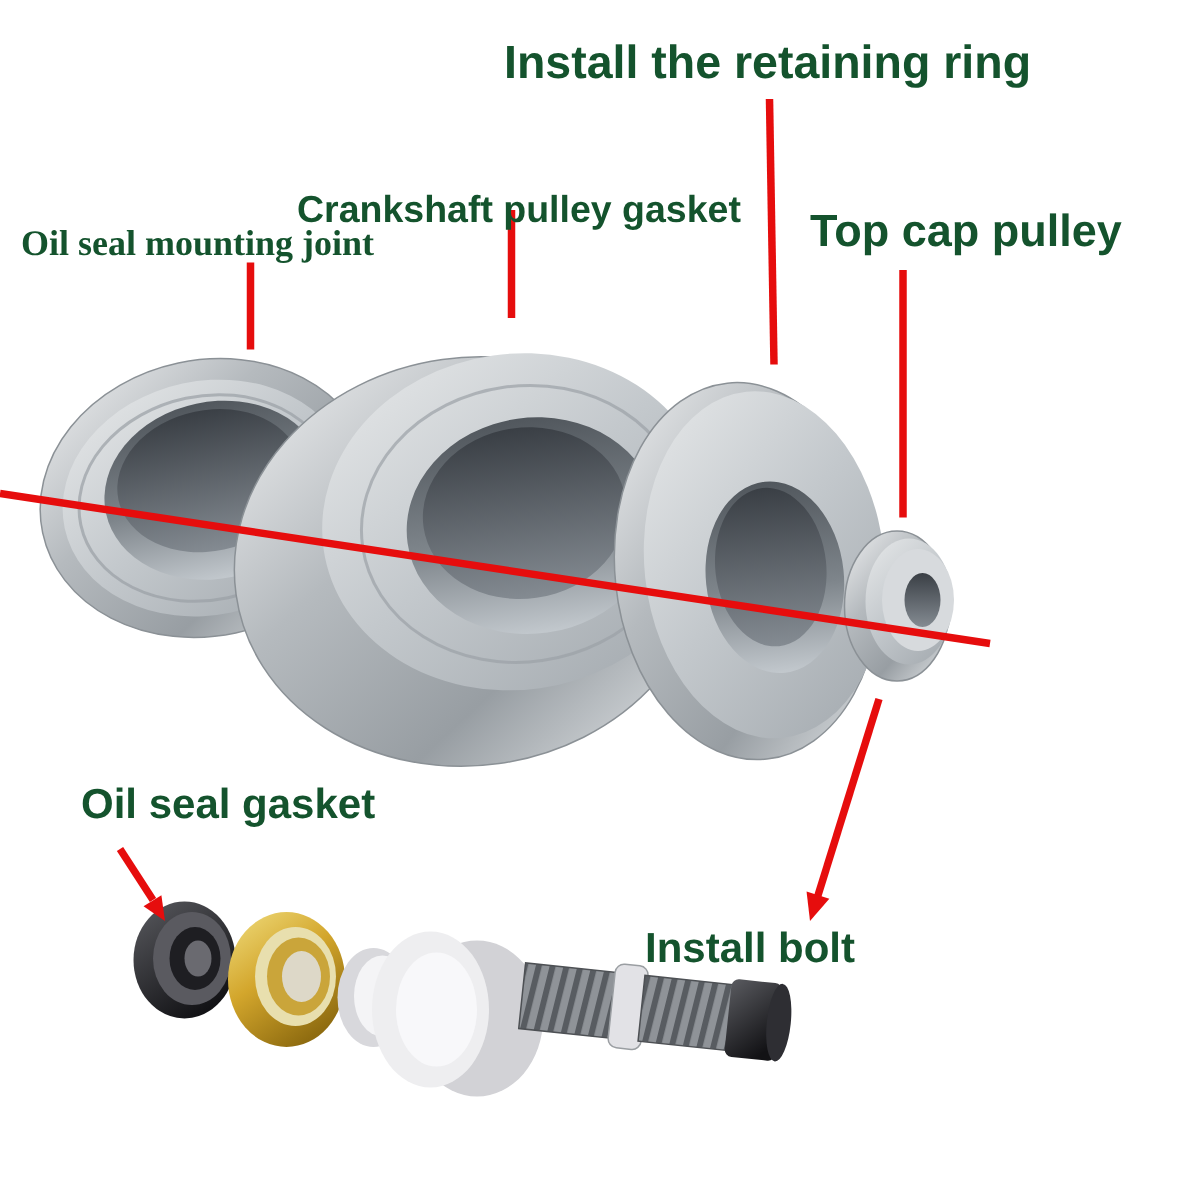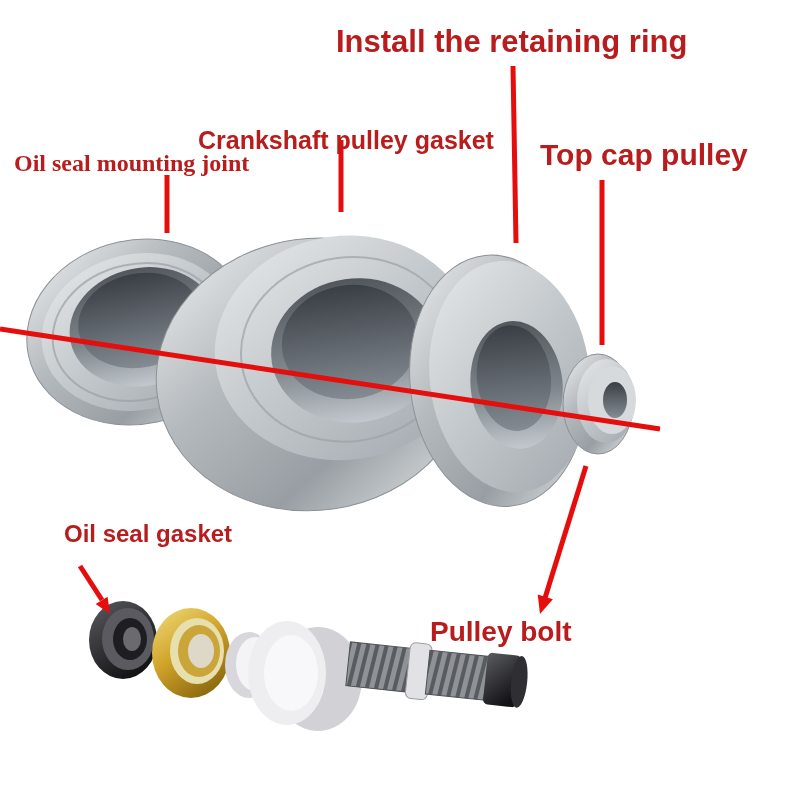--- a/index.html
+++ b/index.html
@@ -1,24 +1,24 @@
 <!DOCTYPE html>
 <html style="--annotation-red: #e60d0d;"><head>
 <meta charset="utf-8">
 <style>
   html,body{margin:0;padding:0;background:#fff;}
   .stage{position:relative;width:800px;height:800px;background:#fff;overflow:hidden;
-         font-family:"Liberation Sans",sans-serif;color:#b91c1c;}
+         font-family:"Liberation Sans",sans-serif;color:#14532d;}
   .stage > svg{position:absolute;left:0;top:0;}
   .label{position:absolute;font-weight:600;white-space:nowrap;}
   .ttl{left:336px;top:24px;font-size:31px;}
   .crank{left:198px;top:111px;font-size:25px;margin-top:15px;}
   .oiljoint{left:14px;top:150px;font-size:24px;font-family:Liberation Serif, serif;}
   .topcap{left:540px;top:138px;font-size:30px;}
-  .oilgasket{left:64px;top:520px;font-size:24px;}
+  .oilgasket{left:54px;top:520px;font-size:28px;}
   .pulleybolt{left:430px;top:616px;font-size:28px;}
   .ann{stroke:var(--annotation-red,#e60d0d);}
   .annfill{fill:var(--annotation-red,#e60d0d);}
 </style>
 </head>
 <body>
 
 <div class="stage">
 
   <svg width="800" height="800" viewBox="0 0 800 800">
@@ -135,14 +135,14 @@
     </g>
     <polygon class="annfill" points="110,614 95.7,604.1 107.6,596.8"></polygon>
     <polygon class="annfill" points="540,614 537.7,594.4 552.9,599.2"></polygon>
   </svg>
 
   <div class="label ttl">Install the retaining ring</div>
   <div class="label crank">Crankshaft pulley gasket</div>
   <div class="label oiljoint">Oil seal mounting joint</div>
   <div class="label topcap">Top cap pulley</div>
   <div class="label oilgasket">Oil seal gasket</div>
-  <div class="label pulleybolt">Pulley bolt</div>
+  <div class="label pulleybolt">Install bolt</div>
 </div>
 
 </body></html>

